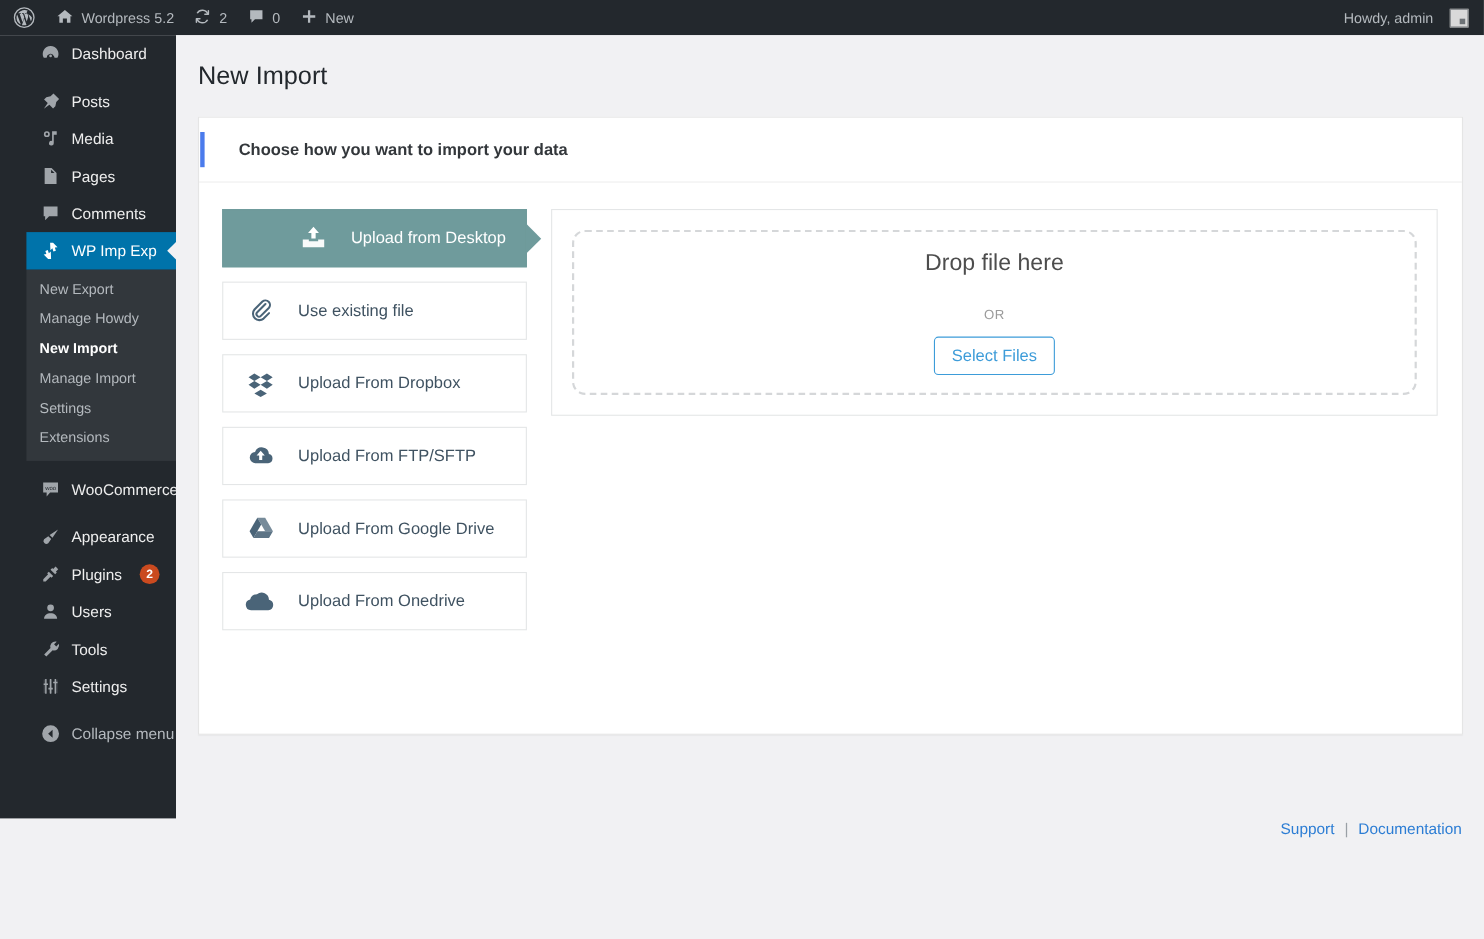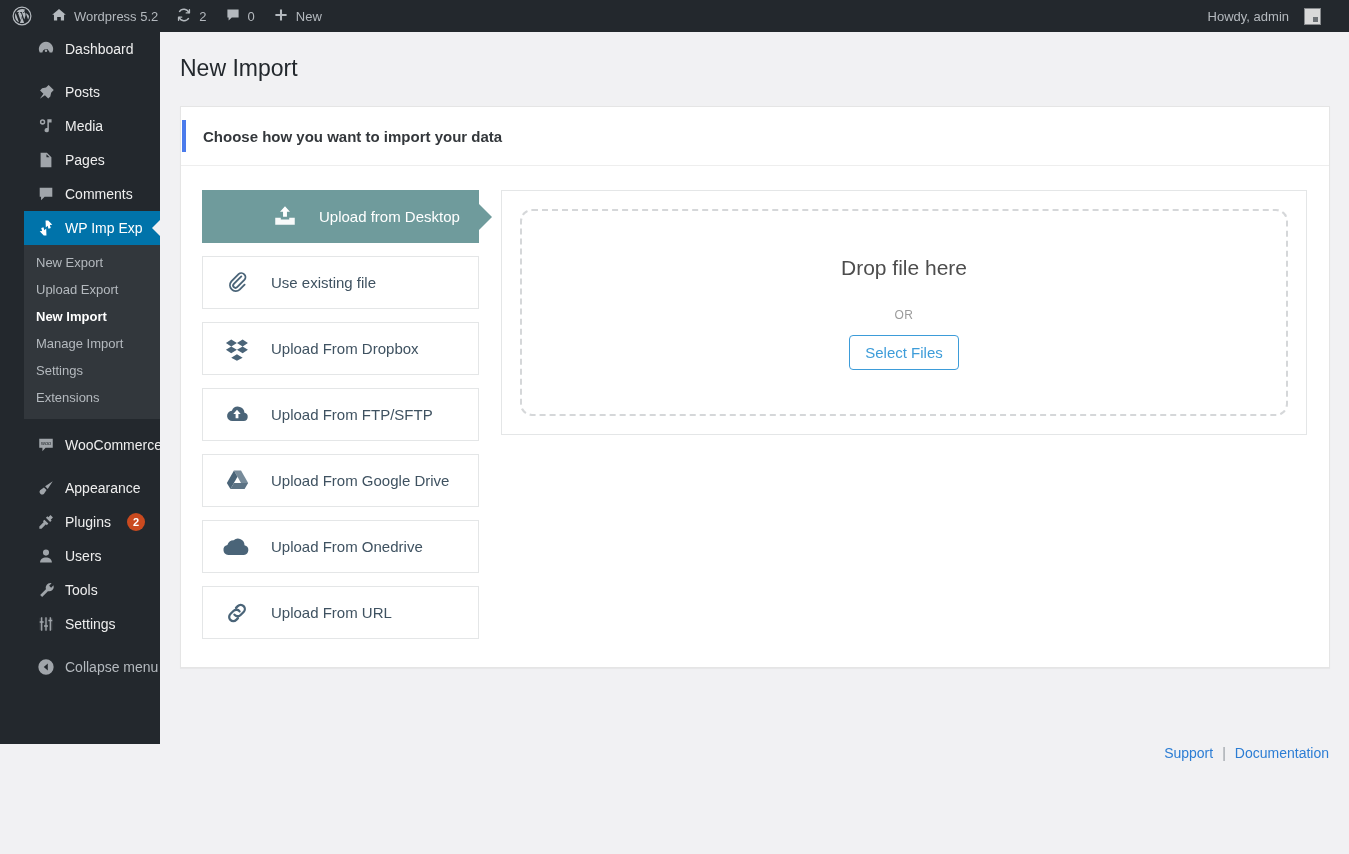--- a/index.html
+++ b/index.html
@@ -18,21 +18,21 @@
     background: #23282d; color: #b4b9be;
     display: flex; align-items: flex-end; font-size: 13px;
   }
   .ab-item {
     display: flex; align-items: center; gap: 7px;
     height: 32px; padding: 0 9px; color: #b4b9be; cursor: pointer;
     white-space: nowrap;
   }
   #ab-logo { padding: 0 10px 0 12px; }
   .ab-spacer { flex: 1 1 auto; }
-  .ab-right { padding-right: 28px; margin-top: 17px; }
+  .ab-right { padding-right: 14px; margin-top: 17px; }
   .wp-logo-svg { display: block; }
   .ab-count { font-size: 13px; }
   .avatar-box {
     width: 17px; height: 17px; margin-left: 8px;
     border: 1px solid #86898c; background: #d9d9d9;
     position: relative; display: inline-block; flex: none;
   }
   .avatar-box::after {
     content: ""; position: absolute; right: 2px; bottom: 2px;
     width: 5px; height: 5px; background: #6d7276;
@@ -94,21 +94,21 @@
     width: 1150px; height: 562px;
     background: #fff; border: 1px solid #e5e5e5;
     box-shadow: 0 1px 1px rgba(0,0,0,.04);
   }
   #panel-header {
     height: 59px; display: flex; align-items: center;
     border-bottom: 1px solid #eee; padding-left: 1px;
   }
   .accent-bar { width: 4px; height: 32px; background: #4b7bec; flex: none; }
   #panel-header-title {
-    font-size: 15px; font-weight: 700; color: #33373b; padding-left: 17px;
+    font-size: 15px; font-weight: 700; color: #33373b; padding-left: 31px;
   }
   #panel-body { display: flex; padding: 24px 22px 0 21px; gap: 22px; }
 
   
   #method-list { width: 277px; flex: none; }
   .method {
     position: relative; height: 53px; margin-bottom: 13px;
     display: flex; align-items: center;
     border: 1px solid #e4e6e7; background: #fff;
     color: #3f5261; font-size: 15px; cursor: pointer;
@@ -125,21 +125,21 @@
   .method.active .m-icon { color: #fff; }
   .method.active::after {
     content: ""; position: absolute; right: -14px; top: 50%;
     transform: translateY(-50%);
     border-style: solid; border-width: 14px 0 14px 14px;
     border-color: transparent transparent transparent #6f9b9c;
   }
 
   
   #drop-panel {
-    flex: 1 1 auto; height: 245px;
+    flex: 1 1 auto; height: 188px;
     border: 1px solid #e4e6e7; background: #fff;
     padding: 18px; position: relative;
   }
   #dropzone {
     width: 100%; height: 100%;
     border: 2px dashed #d5d7d9; border-radius: 12px;
     display: flex; flex-direction: column;
     align-items: center; justify-content: center;
   }
   #drop-title { font-size: 21px; color: #4d4d4d; font-weight: 400; }
@@ -268,21 +268,21 @@
       <svg width="18" height="18" viewBox="0 0 20 20" fill="currentColor">
         <path d="M12.5 1.8 17 6.3l-2.7.4 1 3.2-2.5.8-1-3.2-2 1.9-.3-7.6z"></path>
         <path d="M7.5 18.2 3 13.7l2.7-.4-1-3.2 2.5-.8 1 3.2 2-1.9.3 7.6z"></path>
       </svg>
     </span>
     <span class="mi-label">WP Imp Exp</span>
   </div>
 
   <div class="submenu">
     <div class="submenu-item">New Export</div>
-    <div class="submenu-item">Upload Export</div>
+    <div class="submenu-item">Manage Howdy</div>
     <div class="submenu-item current">New Import</div>
     <div class="submenu-item">Manage Import</div>
     <div class="submenu-item">Settings</div>
     <div class="submenu-item">Extensions</div>
   </div>
 
   <div class="menu-sep"></div>
 
   <div class="menu-item">
     <span class="mi-icon">
@@ -423,29 +423,20 @@
 
         <div class="method">
           <span class="m-icon">
             <svg width="30" height="30" viewBox="0 0 24 24" fill="currentColor">
               <path d="M9.3 6.6a5.3 5.3 0 0 0-5 3.8A4 4 0 0 0 5 18.3h12.5a3.9 3.9 0 0 0 .5-7.7 5.3 5.3 0 0 0-8.7-4z"></path>
             </svg>
           </span>
           <span class="m-label">Upload From Onedrive</span>
         </div>
 
-        <div class="method">
-          <span class="m-icon">
-            <svg width="26" height="26" viewBox="0 0 24 24" fill="none" stroke="currentColor" stroke-width="2.1" stroke-linecap="round">
-              <path d="M9.6 13.5a3.8 3.8 0 0 0 5.7.4l2.8-2.8a3.8 3.8 0 0 0-5.4-5.4l-1.6 1.6"></path>
-              <path d="M14.4 10.5a3.8 3.8 0 0 0-5.7-.4l-2.8 2.8a3.8 3.8 0 0 0 5.4 5.4l1.6-1.6"></path>
-            </svg>
-          </span>
-          <span class="m-label">Upload From URL</span>
-        </div>
       </div>
 
       <div id="drop-panel">
         <div id="dropzone">
           <div id="drop-title">Drop file here</div>
           <div id="drop-or">OR</div>
           <button id="select-files">Select Files</button>
         </div>
       </div>
 

